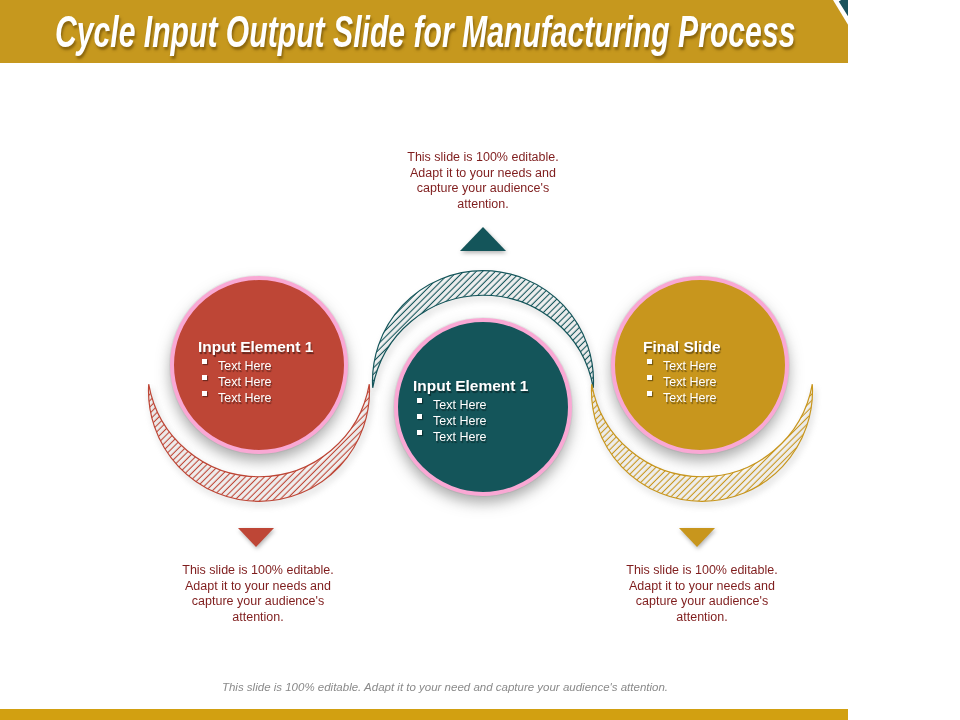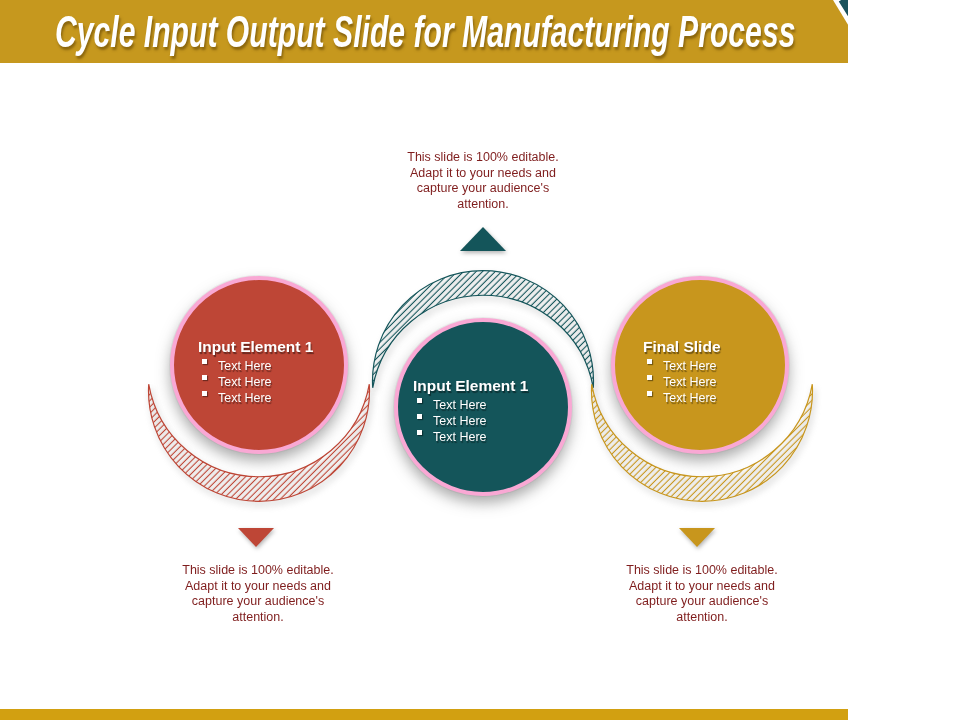--- a/index.html
+++ b/index.html
@@ -164,15 +164,16 @@
     <span>attention.</span>
   </div>
 
   <div class="note br">
     <span>This slide is 100% editable.</span>
     <span>Adapt it to your needs and</span>
     <span>capture your audience's</span>
     <span>attention.</span>
   </div>
 
+  <div class="footer-text">This slide is 100% editable. Adapt it to your need and capture your audience's attention.</div>
   <div class="bottom-bar"></div>
 
 </div>
 
 </body></html>

